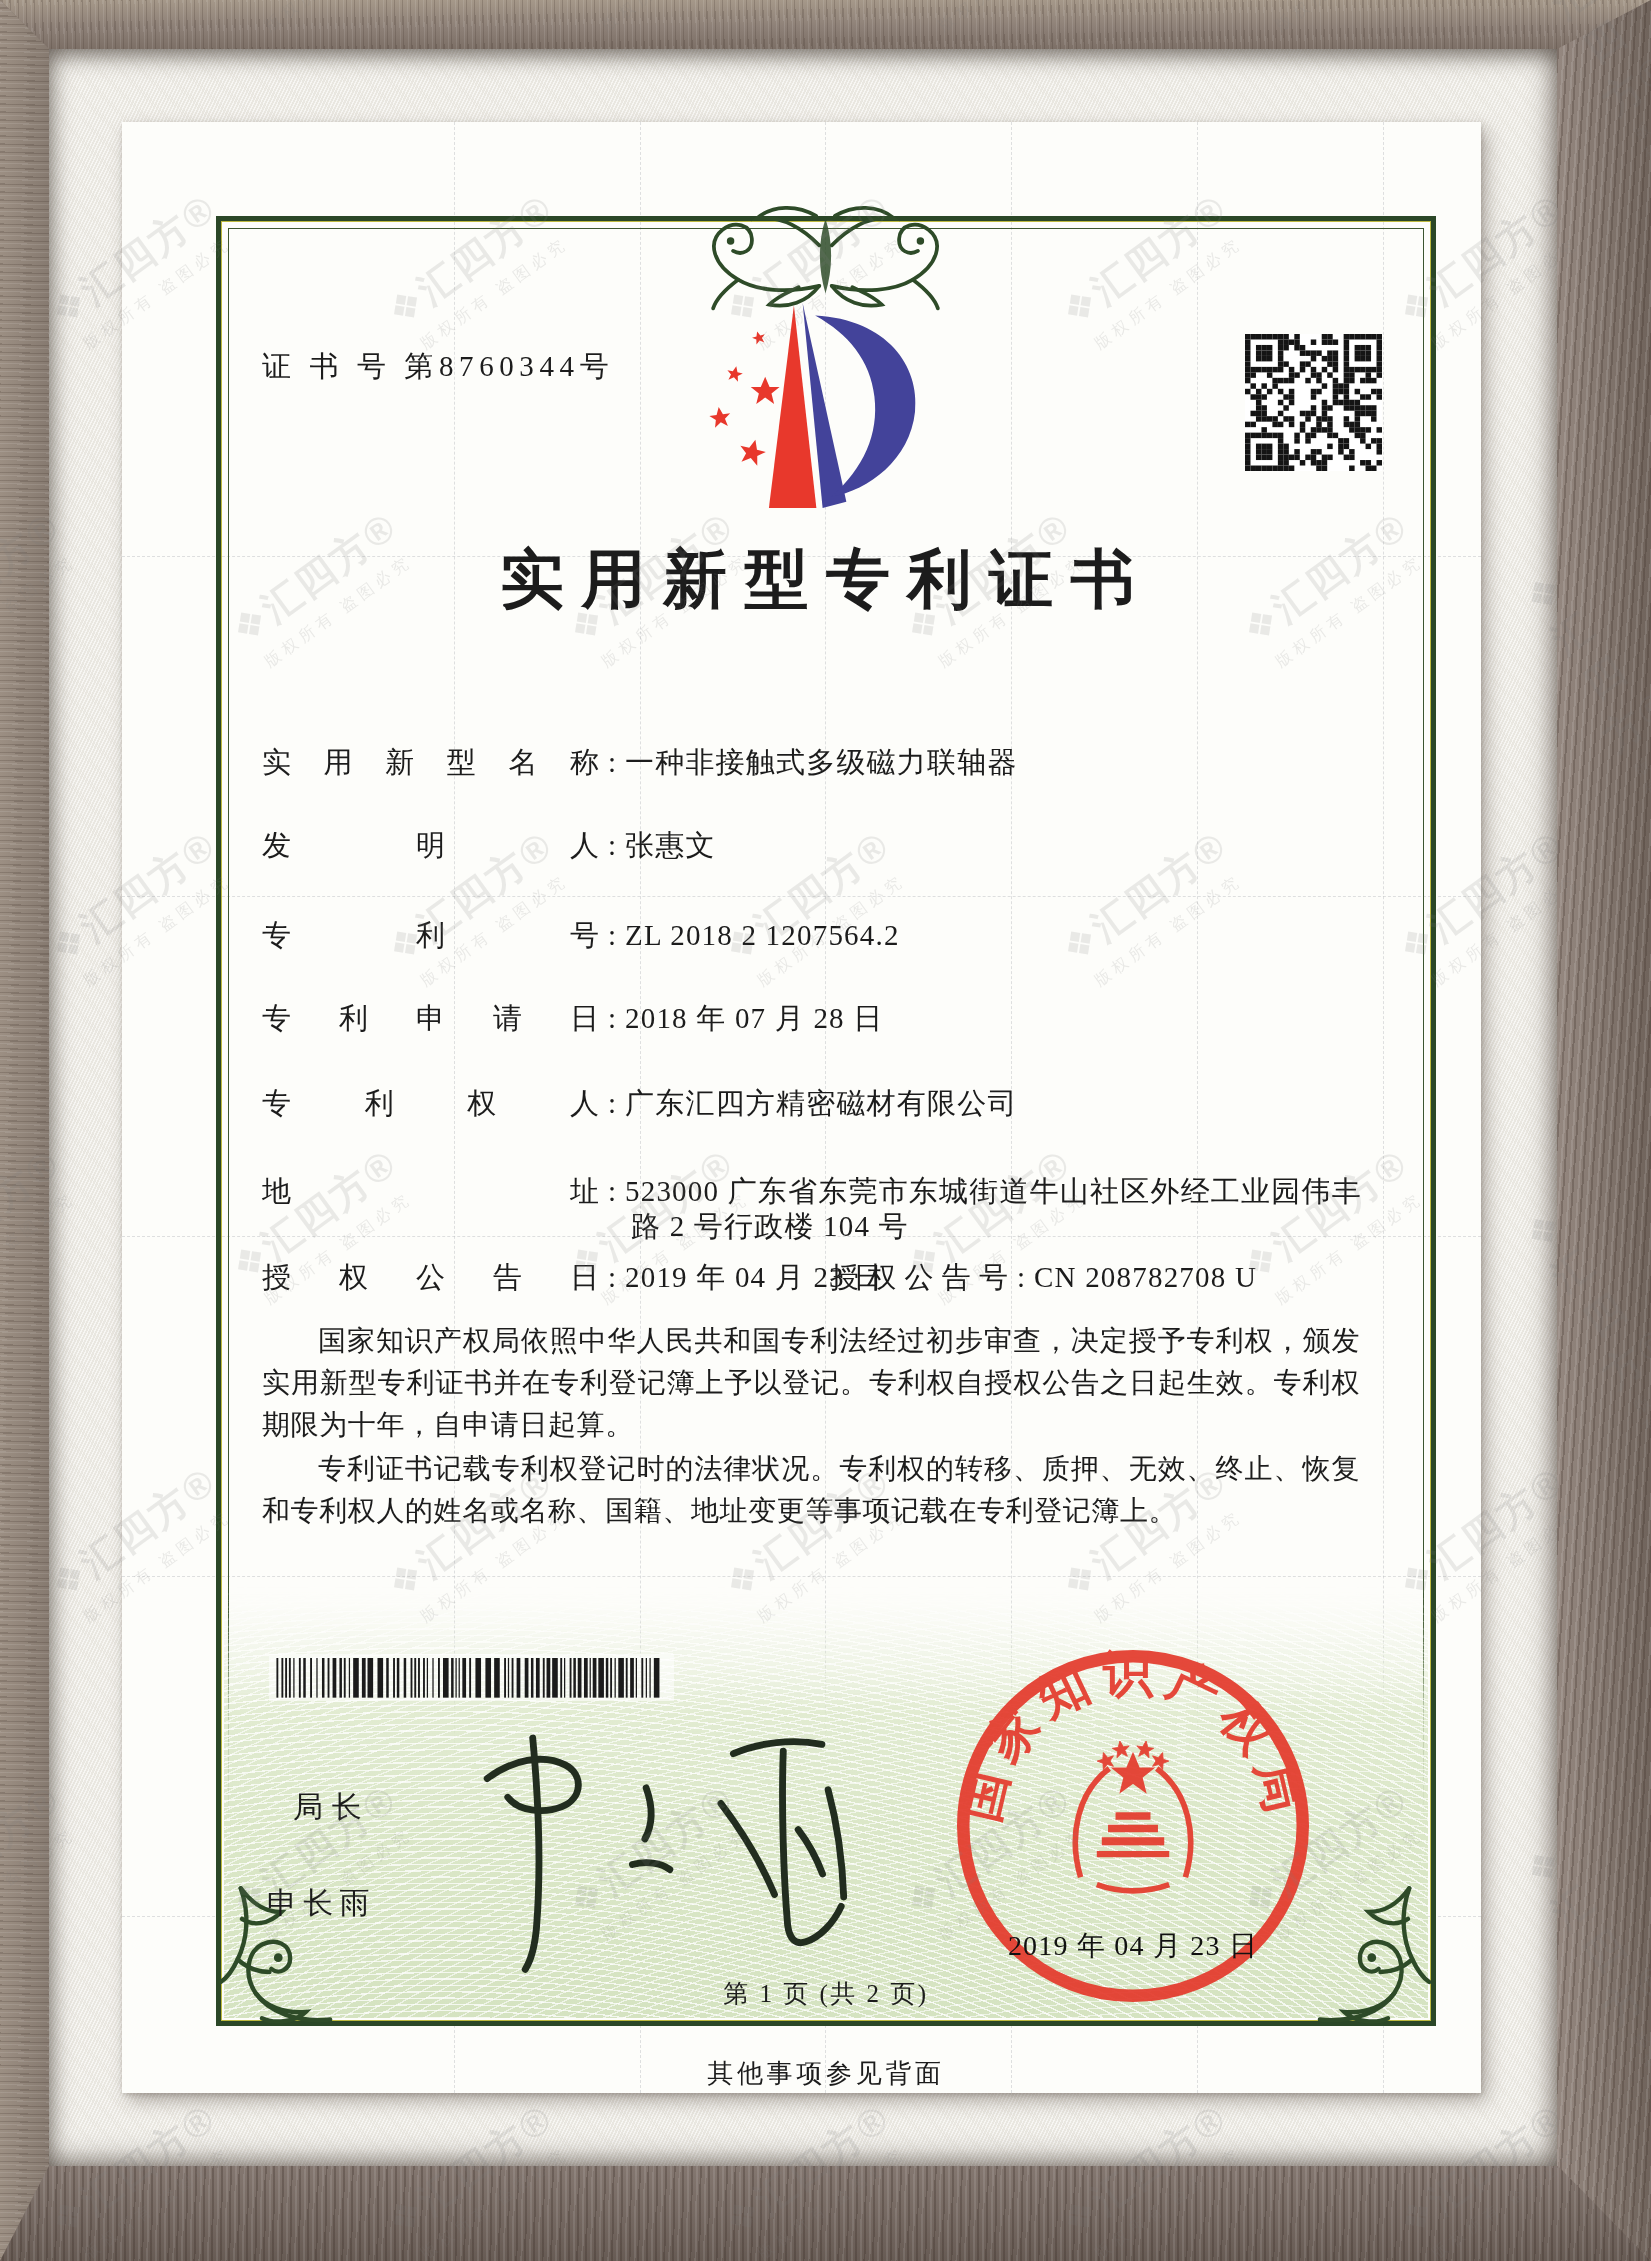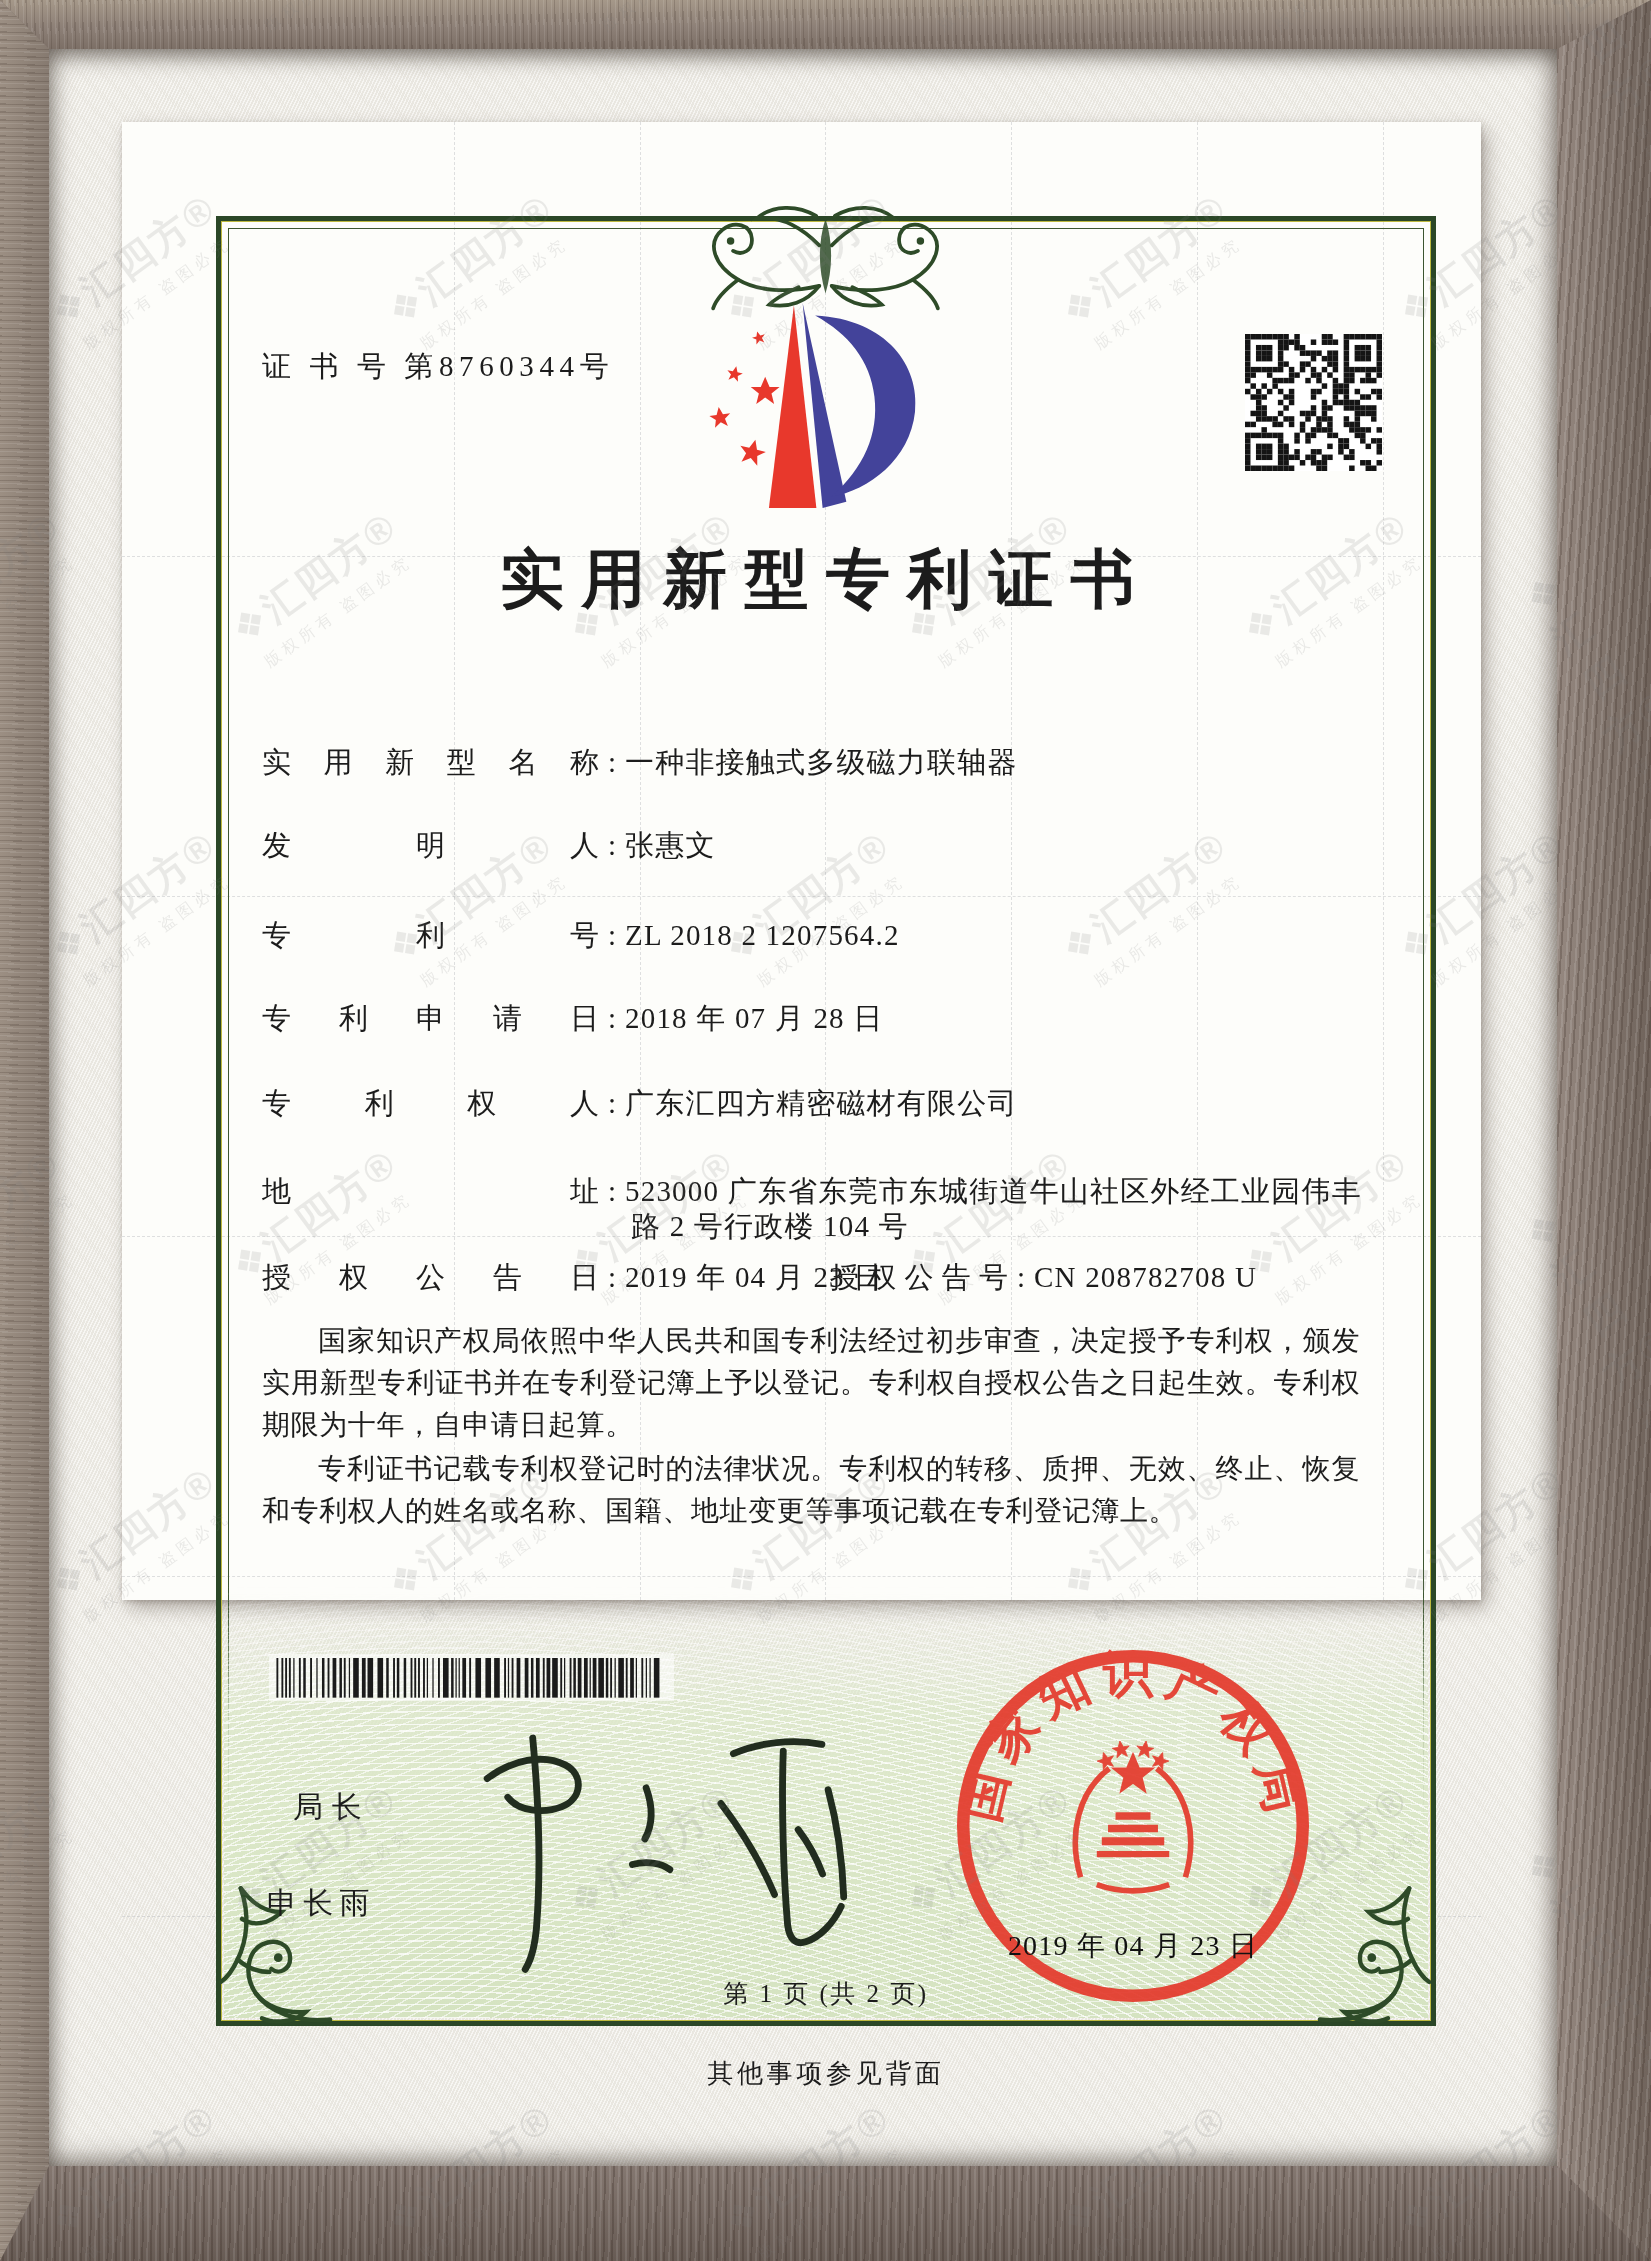--- a/index.html
+++ b/index.html
@@ -27,21 +27,21 @@
 
   
   .mat{position:absolute;left:49px;top:49px;right:94px;bottom:95px;
     background:repeating-linear-gradient(115deg,rgba(255,255,255,.45) 0 1.2px,rgba(203,199,190,.20) 1.2px 3.1px),#f1efe9;
     box-shadow:inset 0 15px 20px -6.2px rgba(70,60,52,.55),
                inset 15px 0 20px -8.7px rgba(70,60,52,.35),
                inset -17.5px 0 24px -10px rgba(70,60,52,.45),
                inset 0 -17.5px 24px -10px rgba(70,60,52,.5);}
 
   
-  .paper{position:absolute;left:122px;top:122px;width:1359px;height:1478px;background:#fdfdfa;
+  .paper{position:absolute;left:122px;top:122px;width:1359px;height:1971px;background:#fdfdfa;
     box-shadow:6.2px 7.5px 17.5px rgba(90,80,70,.45),1.2px 1.9px 5px rgba(90,80,70,.3);}
 
   
   .crease-v,.crease-h{position:absolute;pointer-events:none;opacity:.45;}
   .crease-v{top:0;bottom:0;width:0;border-left:0.6px dashed #b9bcc0;}
   .crease-h{left:0;right:0;height:0;border-top:0.6px dashed #b9bcc0;}
 
   
   .border-outer{position:absolute;left:94px;top:94px;width:1220px;height:1810px;
     border:5.6px solid #2b4727;box-sizing:border-box;}

